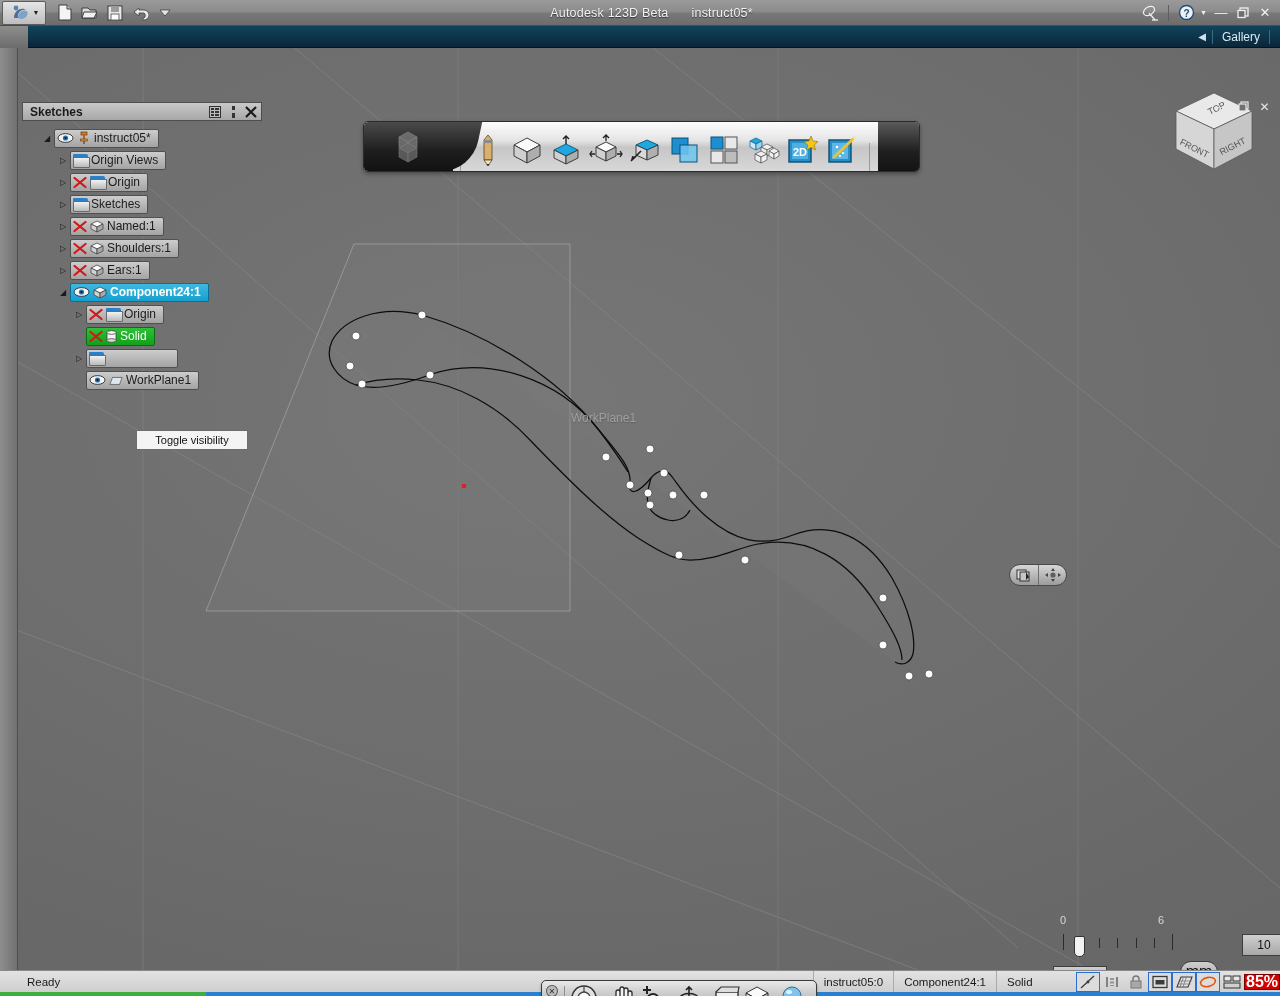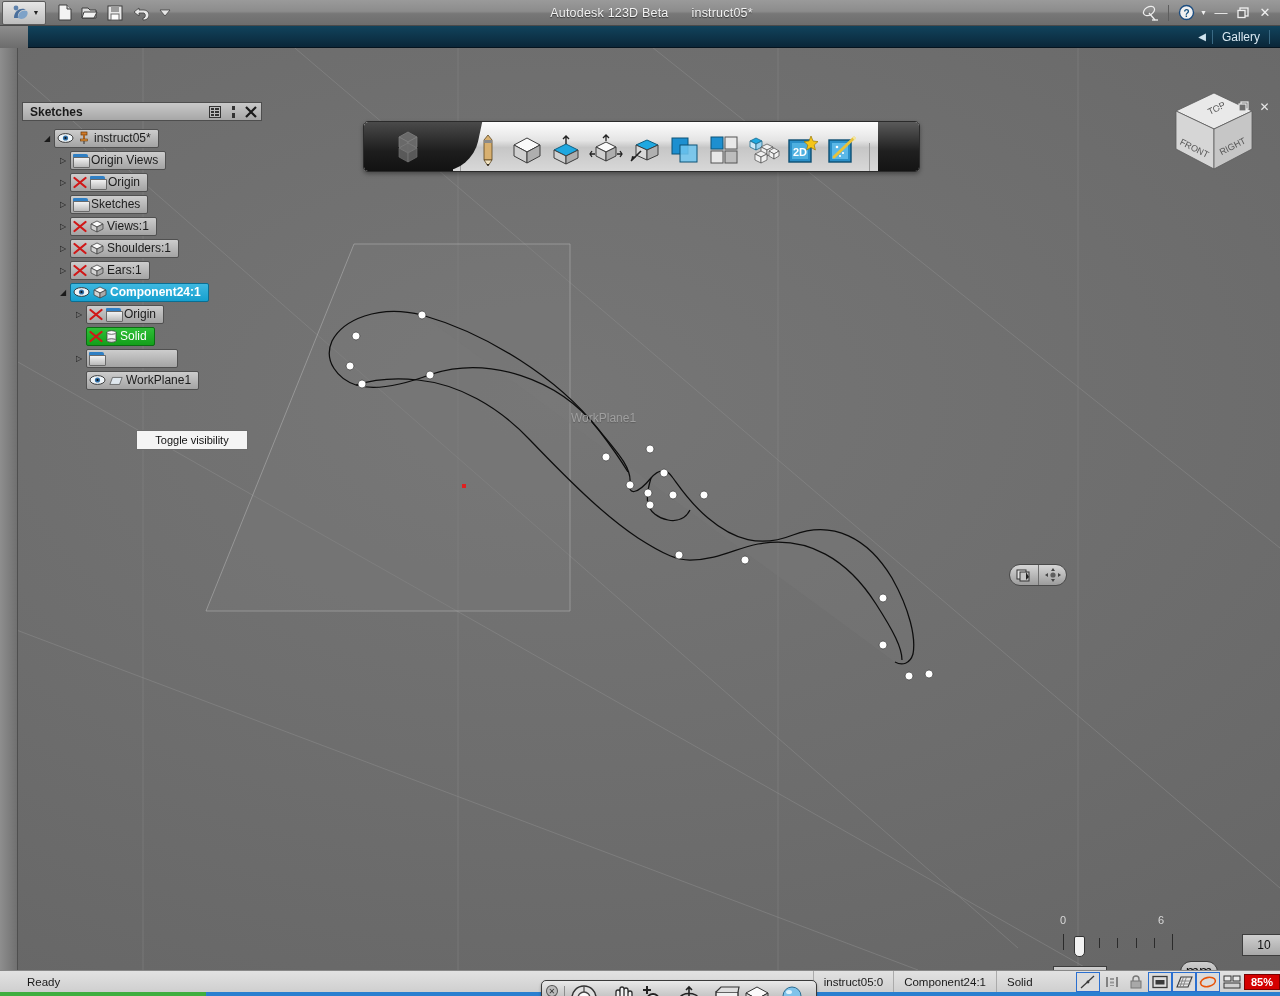--- a/index.html
+++ b/index.html
@@ -161,21 +161,21 @@
     display:flex; align-items:center; font-size:11.5px; color:#1a1a1a;padding-left:20px; }
   #status-ready { padding-left:7px; }
   .status-cell { border-left:1px solid #aaa; height:22px; display:flex;
     align-items:center; padding:0 10px; }
   #status-icons { margin-left:auto; display:flex; align-items:center;
     height:22px; padding-right:0; }
   .sicon { width:24px; height:20px; display:flex; align-items:center;
     justify-content:center; border:1px solid transparent; }
   .sicon.act { border:1px solid #2a6fd0; background:#dcdcdc; }
   #zoom-badge { width:36px; height:16px; background:#d40000; color:#fff;
-    font-size:11px; font-weight:bold; display:flex; align-items:center;
+    font-size:16px; font-weight:bold; display:flex; align-items:center;
     justify-content:center; border:1px solid #7a0000; }
   #bottom-edge { position:absolute; left:0; top:992px; width:1280px; height:4px;
     background:#777; }
   #bottom-green { position:absolute; left:0; top:992px; width:206px; height:4px;
     background:#3fae3f; }
   #bottom-blue { position:absolute; left:206px; top:992px; width:1074px; height:4px;
     background:#2a7fd0; }
 </style>
 </head>
 <body>
@@ -616,21 +616,21 @@
           <span class="twisty">▷</span>
           <span class="chip">
             <svg class="xmark" viewBox="0 0 14 13">
               <path d="M1.5 2 L12.5 11 M12.5 2 L1.5 11" stroke="#d01818" stroke-width="2.2" stroke-linecap="round"></path>
             </svg>
             <svg class="boxicon" viewBox="0 0 14 13">
               <polygon points="7,1 13,4 7,7 1,4" fill="#fbfbfb" stroke="#444" stroke-width=".8"></polygon>
               <polygon points="1,4 7,7 7,12 1,9" fill="#d2d2d2" stroke="#444" stroke-width=".8"></polygon>
               <polygon points="13,4 7,7 7,12 13,9" fill="#aaa" stroke="#444" stroke-width=".8"></polygon>
             </svg>
-            <span class="chip-label">Views:1</span>
+            <span class="chip-label">Named:1</span>
           </span>
         </div>
         <div class="node" style="padding-left: 34px;">
           <span class="twisty">▷</span>
           <span class="chip">
             <svg class="xmark" viewBox="0 0 14 13">
               <path d="M1.5 2 L12.5 11 M12.5 2 L1.5 11" stroke="#d01818" stroke-width="2.2" stroke-linecap="round"></path>
             </svg>
             <svg class="boxicon" viewBox="0 0 14 13">
               <polygon points="7,1 13,4 7,7 1,4" fill="#fbfbfb" stroke="#444" stroke-width=".8"></polygon>

